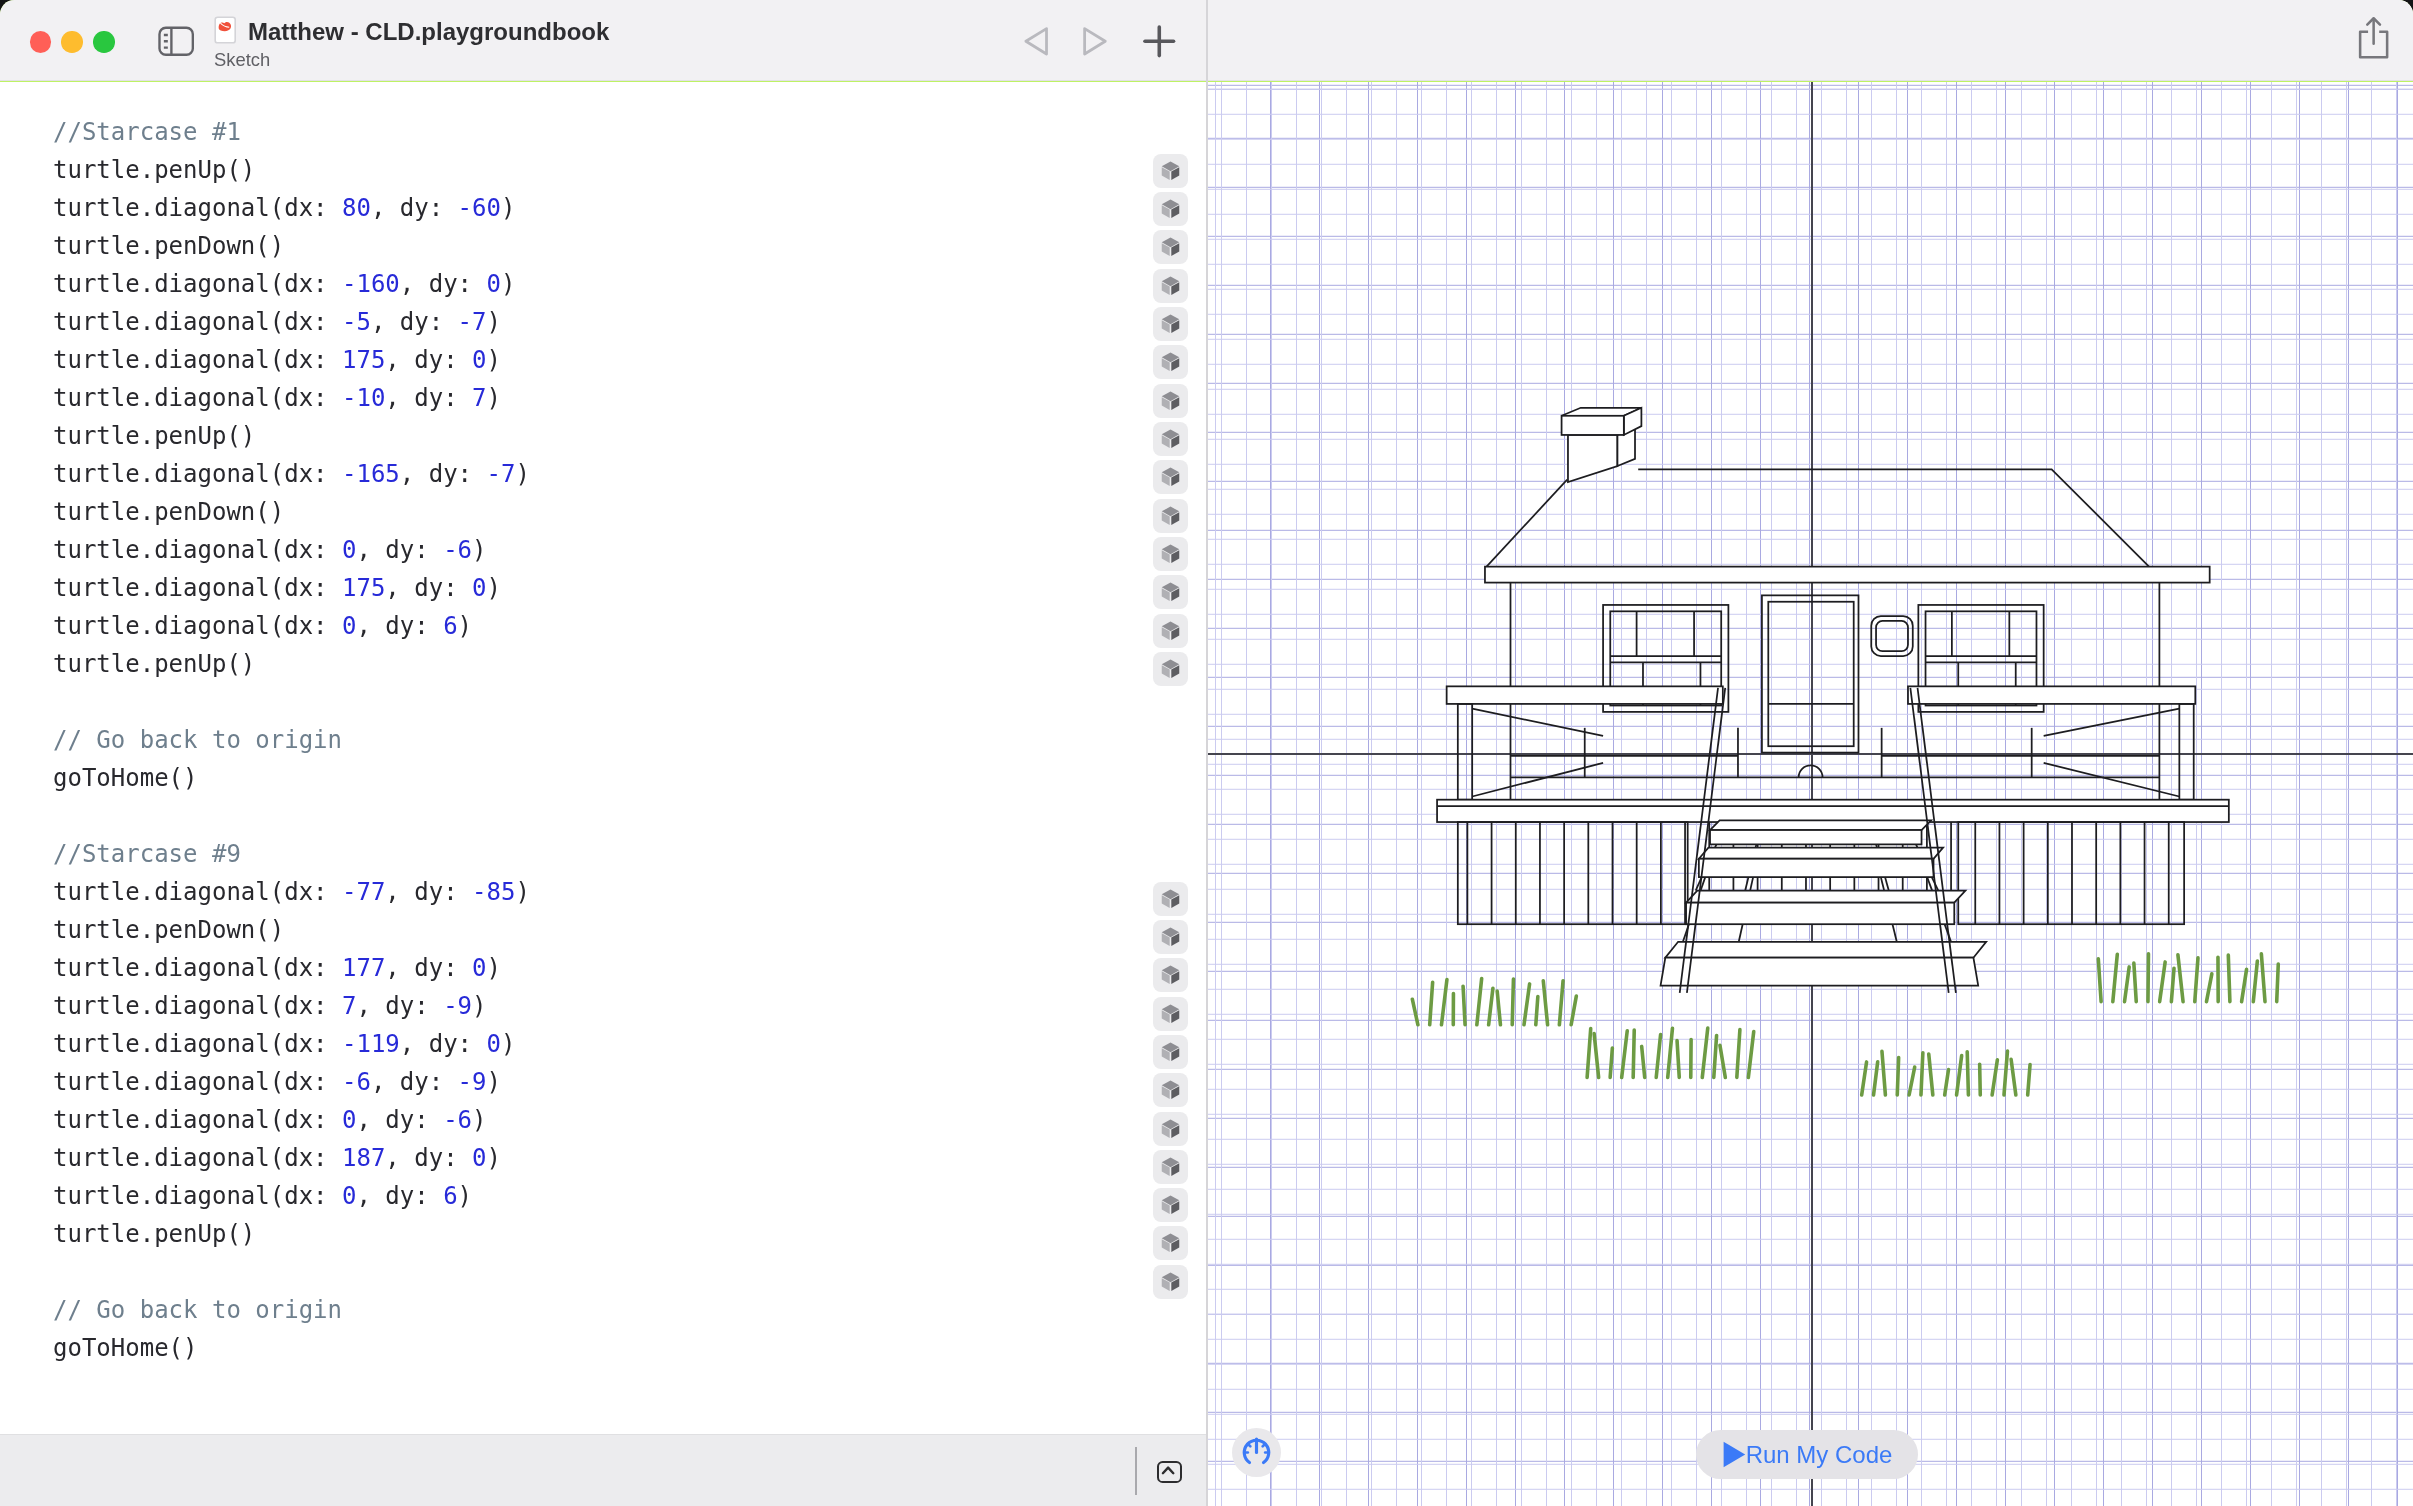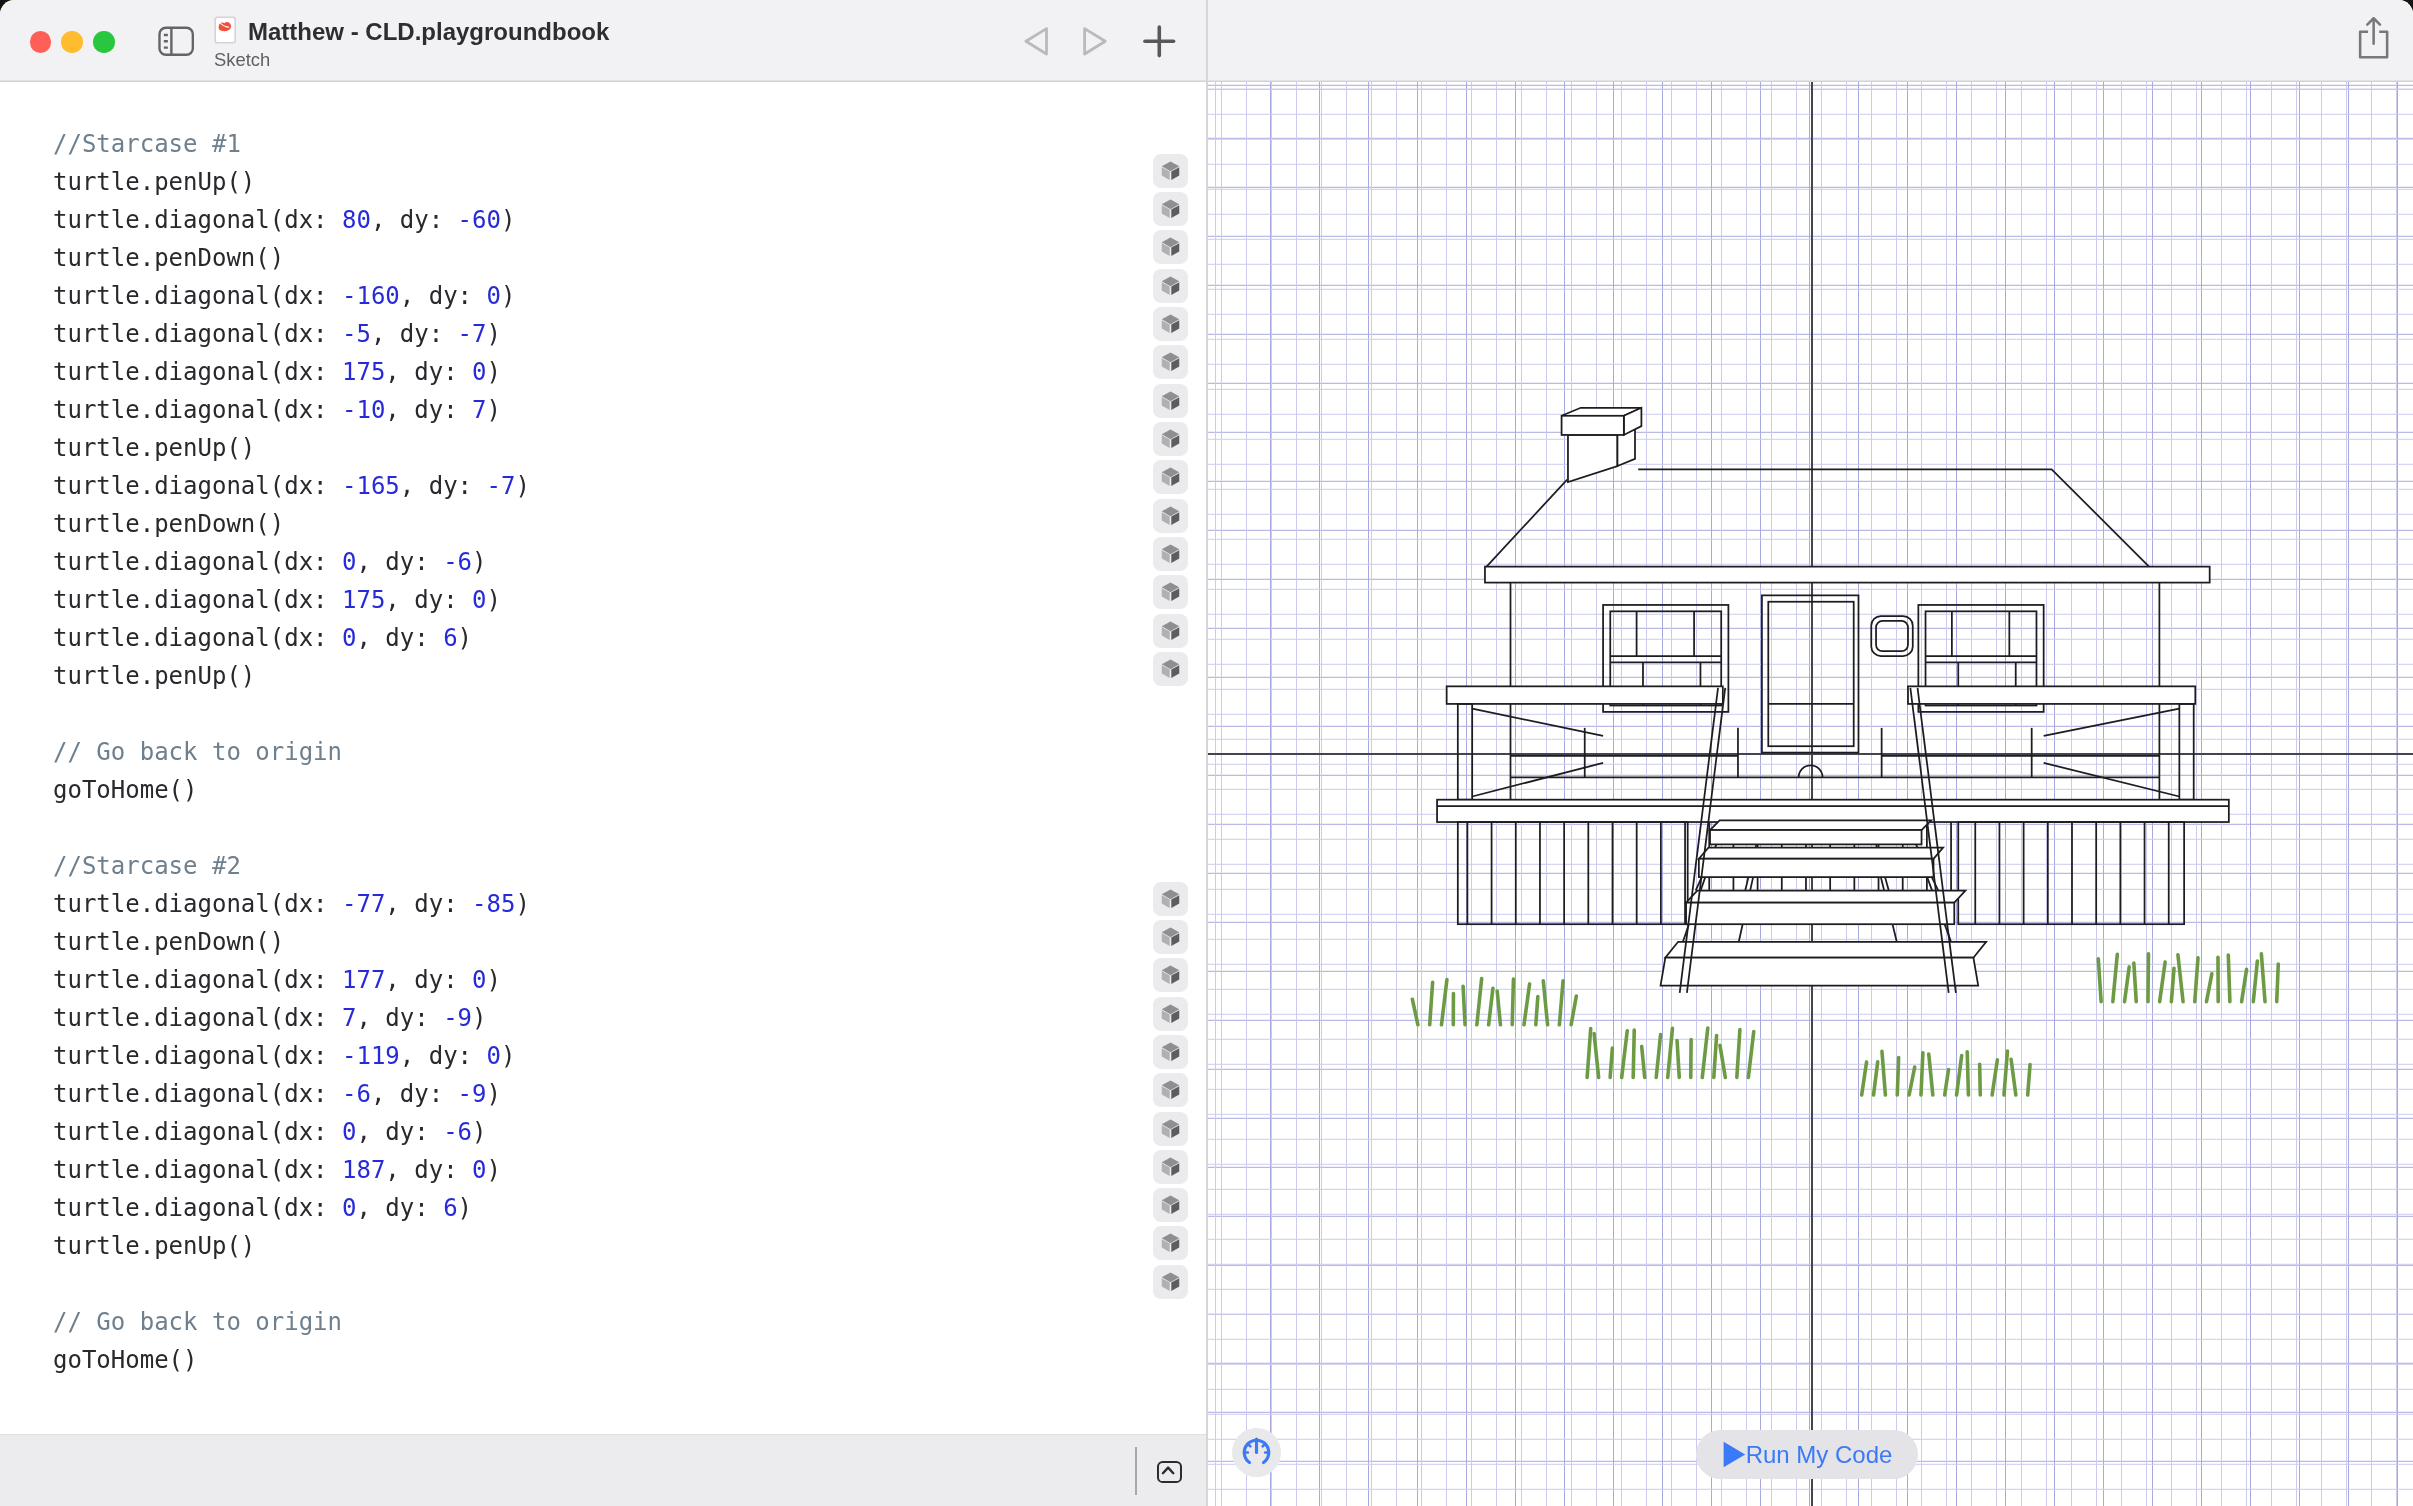--- a/index.html
+++ b/index.html
@@ -11,21 +11,21 @@
   .tl{position:absolute;top:31px;width:21.5px;height:21.5px;border-radius:50%;}
   .tl.red{left:29.5px;background:#ff5f57;}
   .tl.yellow{left:61px;background:#febc2e;}
   .tl.green{left:93px;background:#29c73f;}
   .titlegroup{position:absolute;left:214px;top:14.4px;}
   .apptitle{position:absolute;left:34px;top:3.2px;font-size:24px;font-weight:700;color:#2e2e31;white-space:nowrap;}
   .subtitle{position:absolute;left:0px;top:35px;font-size:18.4px;color:#5f5f64;white-space:nowrap;}
   .navicons{position:absolute;top:0;left:0;}
   
   .code-panel{position:absolute;left:0;top:82px;width:1206px;height:1425px;background:#ffffff;}
-  .code-content{position:absolute;left:53px;top:31px;margin-top:12px;}
+  .code-content{position:absolute;left:53px;top:31px;}
   .code-line{height:38px;font-family:"DejaVu Sans Mono","Liberation Mono",monospace;font-size:24px;
              line-height:38px;white-space:pre;color:#28282d;}
   .seg-code{color:#28282d;}
   .seg-num{color:#272ad8;}
   .seg-cmt{color:#6e7f8d;}
   .markers{position:absolute;left:0;top:0;}
   .marker{position:absolute;left:1153px;width:35px;height:34px;border-radius:8px;background:#ebebed;
           display:flex;align-items:center;justify-content:center;}
   .panel-bottom{position:absolute;left:0;top:1352px;width:1206px;height:73px;background:#ececee;border-top:0.8px solid #e0e0e2;}
   .scroll-mark{position:absolute;left:1135px;top:12px;width:2.4px;height:48px;background:#a9a9ad;}
@@ -108,21 +108,21 @@
         <div class="code-line"><span class="seg-code">turtle.diagonal(dx: </span><span class="seg-num">-165</span><span class="seg-code">, dy: </span><span class="seg-num">-7</span><span class="seg-code">)</span></div>
         <div class="code-line"><span class="seg-code">turtle.penDown()</span></div>
         <div class="code-line"><span class="seg-code">turtle.diagonal(dx: </span><span class="seg-num">0</span><span class="seg-code">, dy: </span><span class="seg-num">-6</span><span class="seg-code">)</span></div>
         <div class="code-line"><span class="seg-code">turtle.diagonal(dx: </span><span class="seg-num">175</span><span class="seg-code">, dy: </span><span class="seg-num">0</span><span class="seg-code">)</span></div>
         <div class="code-line"><span class="seg-code">turtle.diagonal(dx: </span><span class="seg-num">0</span><span class="seg-code">, dy: </span><span class="seg-num">6</span><span class="seg-code">)</span></div>
         <div class="code-line"><span class="seg-code">turtle.penUp()</span></div>
         <div class="code-line"></div>
         <div class="code-line"><span class="seg-cmt">// Go back to origin</span></div>
         <div class="code-line"><span class="seg-code">goToHome()</span></div>
         <div class="code-line"></div>
-        <div class="code-line"><span class="seg-cmt">//Starcase #2</span></div>
+        <div class="code-line"><span class="seg-cmt">//Starcase #9</span></div>
         <div class="code-line"><span class="seg-code">turtle.diagonal(dx: </span><span class="seg-num">-77</span><span class="seg-code">, dy: </span><span class="seg-num">-85</span><span class="seg-code">)</span></div>
         <div class="code-line"><span class="seg-code">turtle.penDown()</span></div>
         <div class="code-line"><span class="seg-code">turtle.diagonal(dx: </span><span class="seg-num">177</span><span class="seg-code">, dy: </span><span class="seg-num">0</span><span class="seg-code">)</span></div>
         <div class="code-line"><span class="seg-code">turtle.diagonal(dx: </span><span class="seg-num">7</span><span class="seg-code">, dy: </span><span class="seg-num">-9</span><span class="seg-code">)</span></div>
         <div class="code-line"><span class="seg-code">turtle.diagonal(dx: </span><span class="seg-num">-119</span><span class="seg-code">, dy: </span><span class="seg-num">0</span><span class="seg-code">)</span></div>
         <div class="code-line"><span class="seg-code">turtle.diagonal(dx: </span><span class="seg-num">-6</span><span class="seg-code">, dy: </span><span class="seg-num">-9</span><span class="seg-code">)</span></div>
         <div class="code-line"><span class="seg-code">turtle.diagonal(dx: </span><span class="seg-num">0</span><span class="seg-code">, dy: </span><span class="seg-num">-6</span><span class="seg-code">)</span></div>
         <div class="code-line"><span class="seg-code">turtle.diagonal(dx: </span><span class="seg-num">187</span><span class="seg-code">, dy: </span><span class="seg-num">0</span><span class="seg-code">)</span></div>
         <div class="code-line"><span class="seg-code">turtle.diagonal(dx: </span><span class="seg-num">0</span><span class="seg-code">, dy: </span><span class="seg-num">6</span><span class="seg-code">)</span></div>
         <div class="code-line"><span class="seg-code">turtle.penUp()</span></div>

